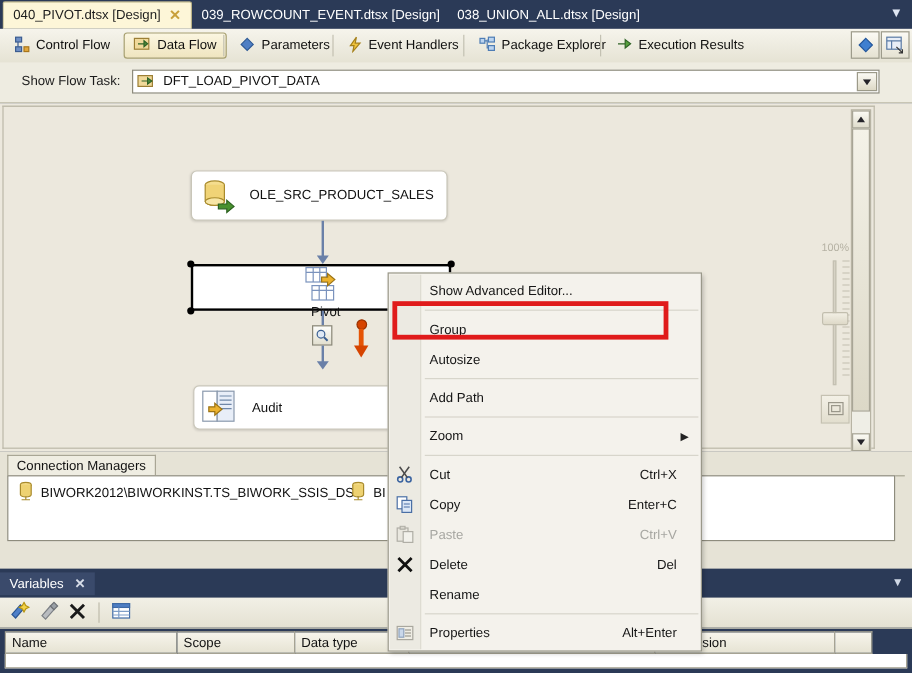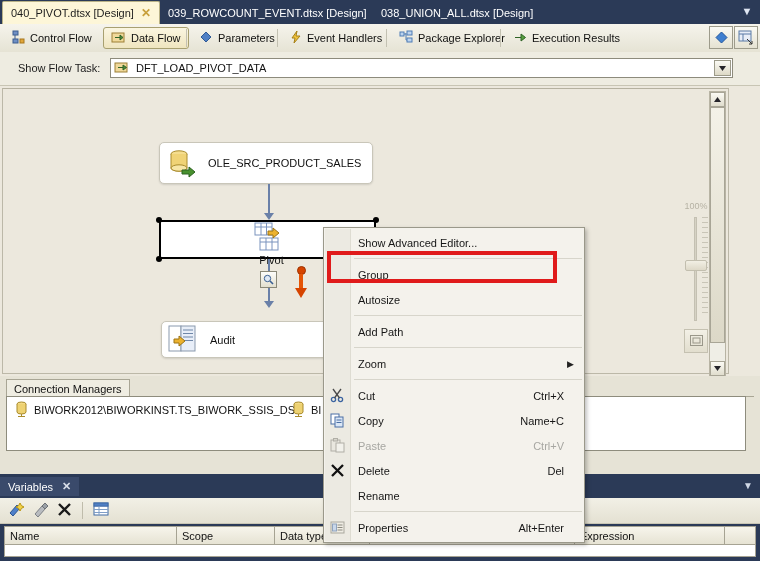--- a/index.html
+++ b/index.html
@@ -614,21 +614,21 @@
           <rect x="1" y="1" width="14" height="12" fill="#ffffff" stroke="#3f6aa5"></rect>
           <rect x="1" y="1" width="14" height="3.2" fill="#4f7fc4" stroke="#3f6aa5"></rect>
           <line x1="1" y1="7.5" x2="15" y2="7.5" stroke="#7f9ec7"></line>
           <line x1="1" y1="10.5" x2="15" y2="10.5" stroke="#7f9ec7"></line>
           <line x1="6" y1="4.2" x2="6" y2="13" stroke="#7f9ec7"></line>
         </svg>
       </span>
     </div>
 
     <div class="varheader">
-      <div class="vhcell" style="width:173px;">Name</div>
+      <div class="vhcell" style="width:144px;">Name</div>
       <div class="vhcell" style="width:98px;">Scope</div>
       <div class="vhcell" style="width:95px;">Data type</div>
       <div class="vhcell" style="width:205px;">Value</div>
       <div class="vhcell" style="width:150px;">Expression</div>
       <div class="vhcell" style="width:31px;"></div>
     </div>
     <div class="varrows"></div>
   </div>
 
   <div class="ctxmenu">
@@ -676,21 +676,21 @@
     <div class="ctxitem">
       <span class="ico">
         <svg width="15" height="15" viewBox="0 0 15 15">
           <rect x="1" y="1" width="8" height="10" fill="#ffffff" stroke="#4a6fa5"></rect>
           <rect x="5" y="4" width="8" height="10" fill="#dbe7f6" stroke="#4a6fa5"></rect>
           <line x1="6.5" y1="7" x2="11.5" y2="7" stroke="#4a6fa5"></line>
           <line x1="6.5" y1="9.5" x2="11.5" y2="9.5" stroke="#4a6fa5"></line>
         </svg>
       </span>
       <span>Copy</span>
-      <span class="accel">Name+C</span>
+      <span class="accel">Enter+C</span>
     </div>
 
     <div class="ctxitem disabled">
       <span class="ico">
         <svg width="15" height="15" viewBox="0 0 15 15">
           <rect x="1" y="2" width="9" height="11" fill="#e9e7df" stroke="#b0aea6"></rect>
           <rect x="3.5" y="0.5" width="4" height="2.5" fill="#d8d6cd" stroke="#b0aea6"></rect>
           <rect x="6" y="5" width="8" height="9" fill="#f2f1eb" stroke="#b0aea6"></rect>
         </svg>
       </span>

